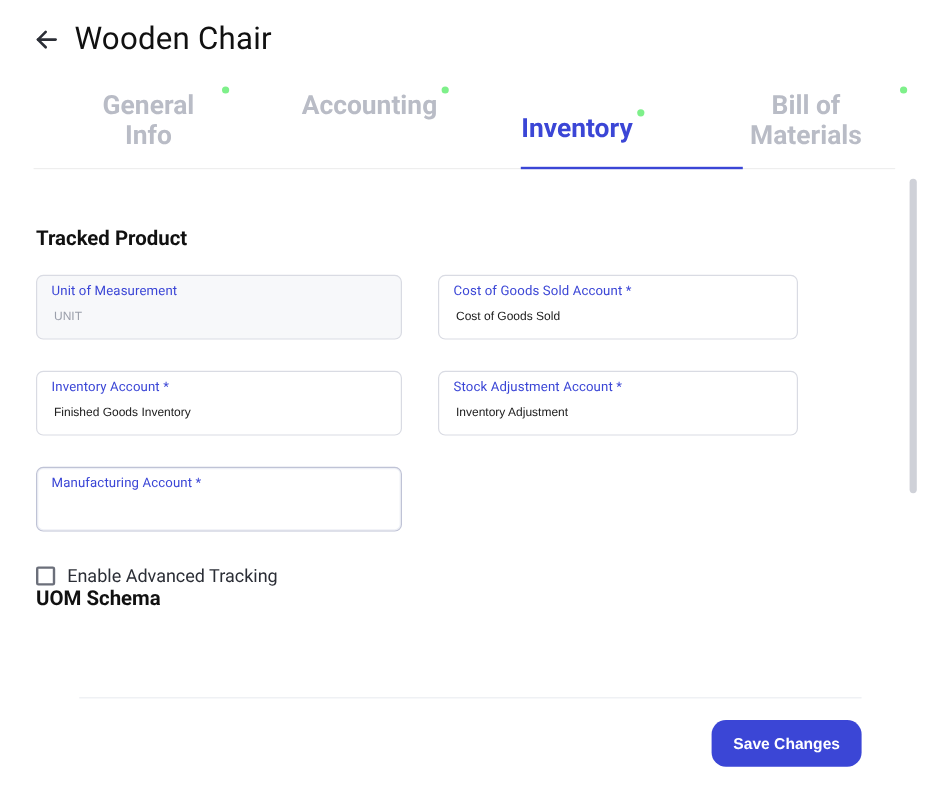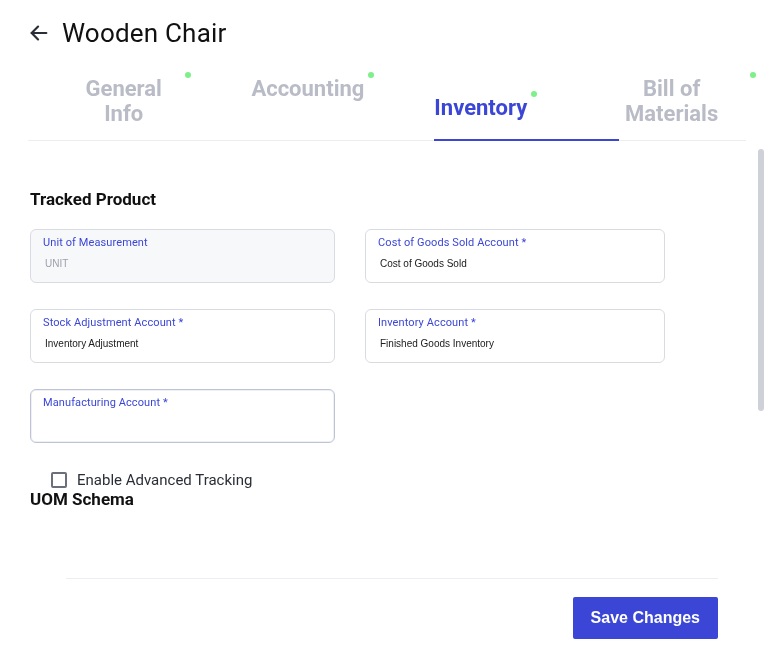--- a/index.html
+++ b/index.html
@@ -18,28 +18,28 @@
   .content { padding:48px 0 0 2px; }
   .section-title { font-size:17px; font-weight:700; margin:0 0 20px 0; }
   .grid { display:grid; grid-template-columns: 305px 300px; column-gap:30px; row-gap:26px; }
   .field { position:relative; border:1px solid #d9dbe3; border-radius:6px; padding:22px 12px 10px 12px; height:54px;text-decoration:underline; }
   .field.disabled { background:#f7f8fa; }
   .field.highlight { border-color:#bfc3d6; box-shadow:0 0 0 1px #eef0f6 inset; }
   .field-label { position:absolute; top:6px; left:12px; font-size:11px; color:#3b46d6; font-weight:400; letter-spacing:0.1px; }
   .field.disabled .field-label { color:#3b46d6; }
   .field input { border:none; outline:none; width:100%; font-size:10px; background:transparent; color:#202020; }
   .field.disabled input { color:#9b9fab; }
-  .checkbox-row { display:flex; align-items:center; gap:10px; margin-top:28px;margin-left:21px; }
+  .checkbox-row { display:flex; align-items:center; gap:10px; margin-top:28px; }
   .cb { width:16px; height:16px; border:2px solid #6b6f7a; border-radius:2px; display:inline-block; background:#fff; }
   .cb-label { font-size:15px; color:#2b2e36; }
   .uom-title { font-size:17px; font-weight:700; }
   .scrollbar { position:absolute; top:8px; right:-18px; width:6px; height:262px; background:#cfd1d8; border-radius:3px; }
   .footer { position:absolute; left:66px; right:56px; bottom:22px; }
   .footer-line { height:1px; background:#eceef2; margin-bottom:18px; }
-  .save-btn { float:right; background:#3b46d6; color:#fff; border:none; border-radius:2px; padding:12px 18px; font-size:16px; font-weight:700; cursor:pointer; }
+  .save-btn { float:right; background:#3b46d6; color:#fff; border:none; border-radius:12px; padding:12px 18px; font-size:13px; font-weight:700; cursor:pointer; }
 </style>
 </head>
 <body>
 
 <div class="page">
   <div class="header">
     <span class="back-icon">
       <svg width="22" height="22" viewBox="0 0 24 24" fill="none" stroke="#2b2e36" stroke-width="2.4" stroke-linecap="round" stroke-linejoin="round">
         <line x1="20" y1="12" x2="4" y2="12"></line>
         <polyline points="11 5 4 12 11 19"></polyline>
@@ -76,26 +76,26 @@
       <div class="grid">
         <div class="field disabled">
           <span class="field-label">Unit of Measurement</span>
           <input disabled="" value="UNIT" style="">
         </div>
         <div class="field">
           <span class="field-label">Cost of Goods Sold Account *</span>
           <input value="Cost of Goods Sold" style="">
         </div>
         <div class="field">
+          <span class="field-label">Inventory Account *</span>
+          <input value="Finished Goods Inventory" style="">
+        </div>
+        <div class="field">
           <span class="field-label">Stock Adjustment Account *</span>
           <input value="Inventory Adjustment" style="">
-        </div>
-        <div class="field">
-          <span class="field-label">Inventory Account *</span>
-          <input value="Finished Goods Inventory" style="">
         </div>
         <div class="field highlight">
           <span class="field-label">Manufacturing Account *</span>
         </div>
       </div>
 
       <div class="checkbox-row">
         <span class="cb"></span>
         <span class="cb-label">Enable Advanced Tracking</span>
       </div>

